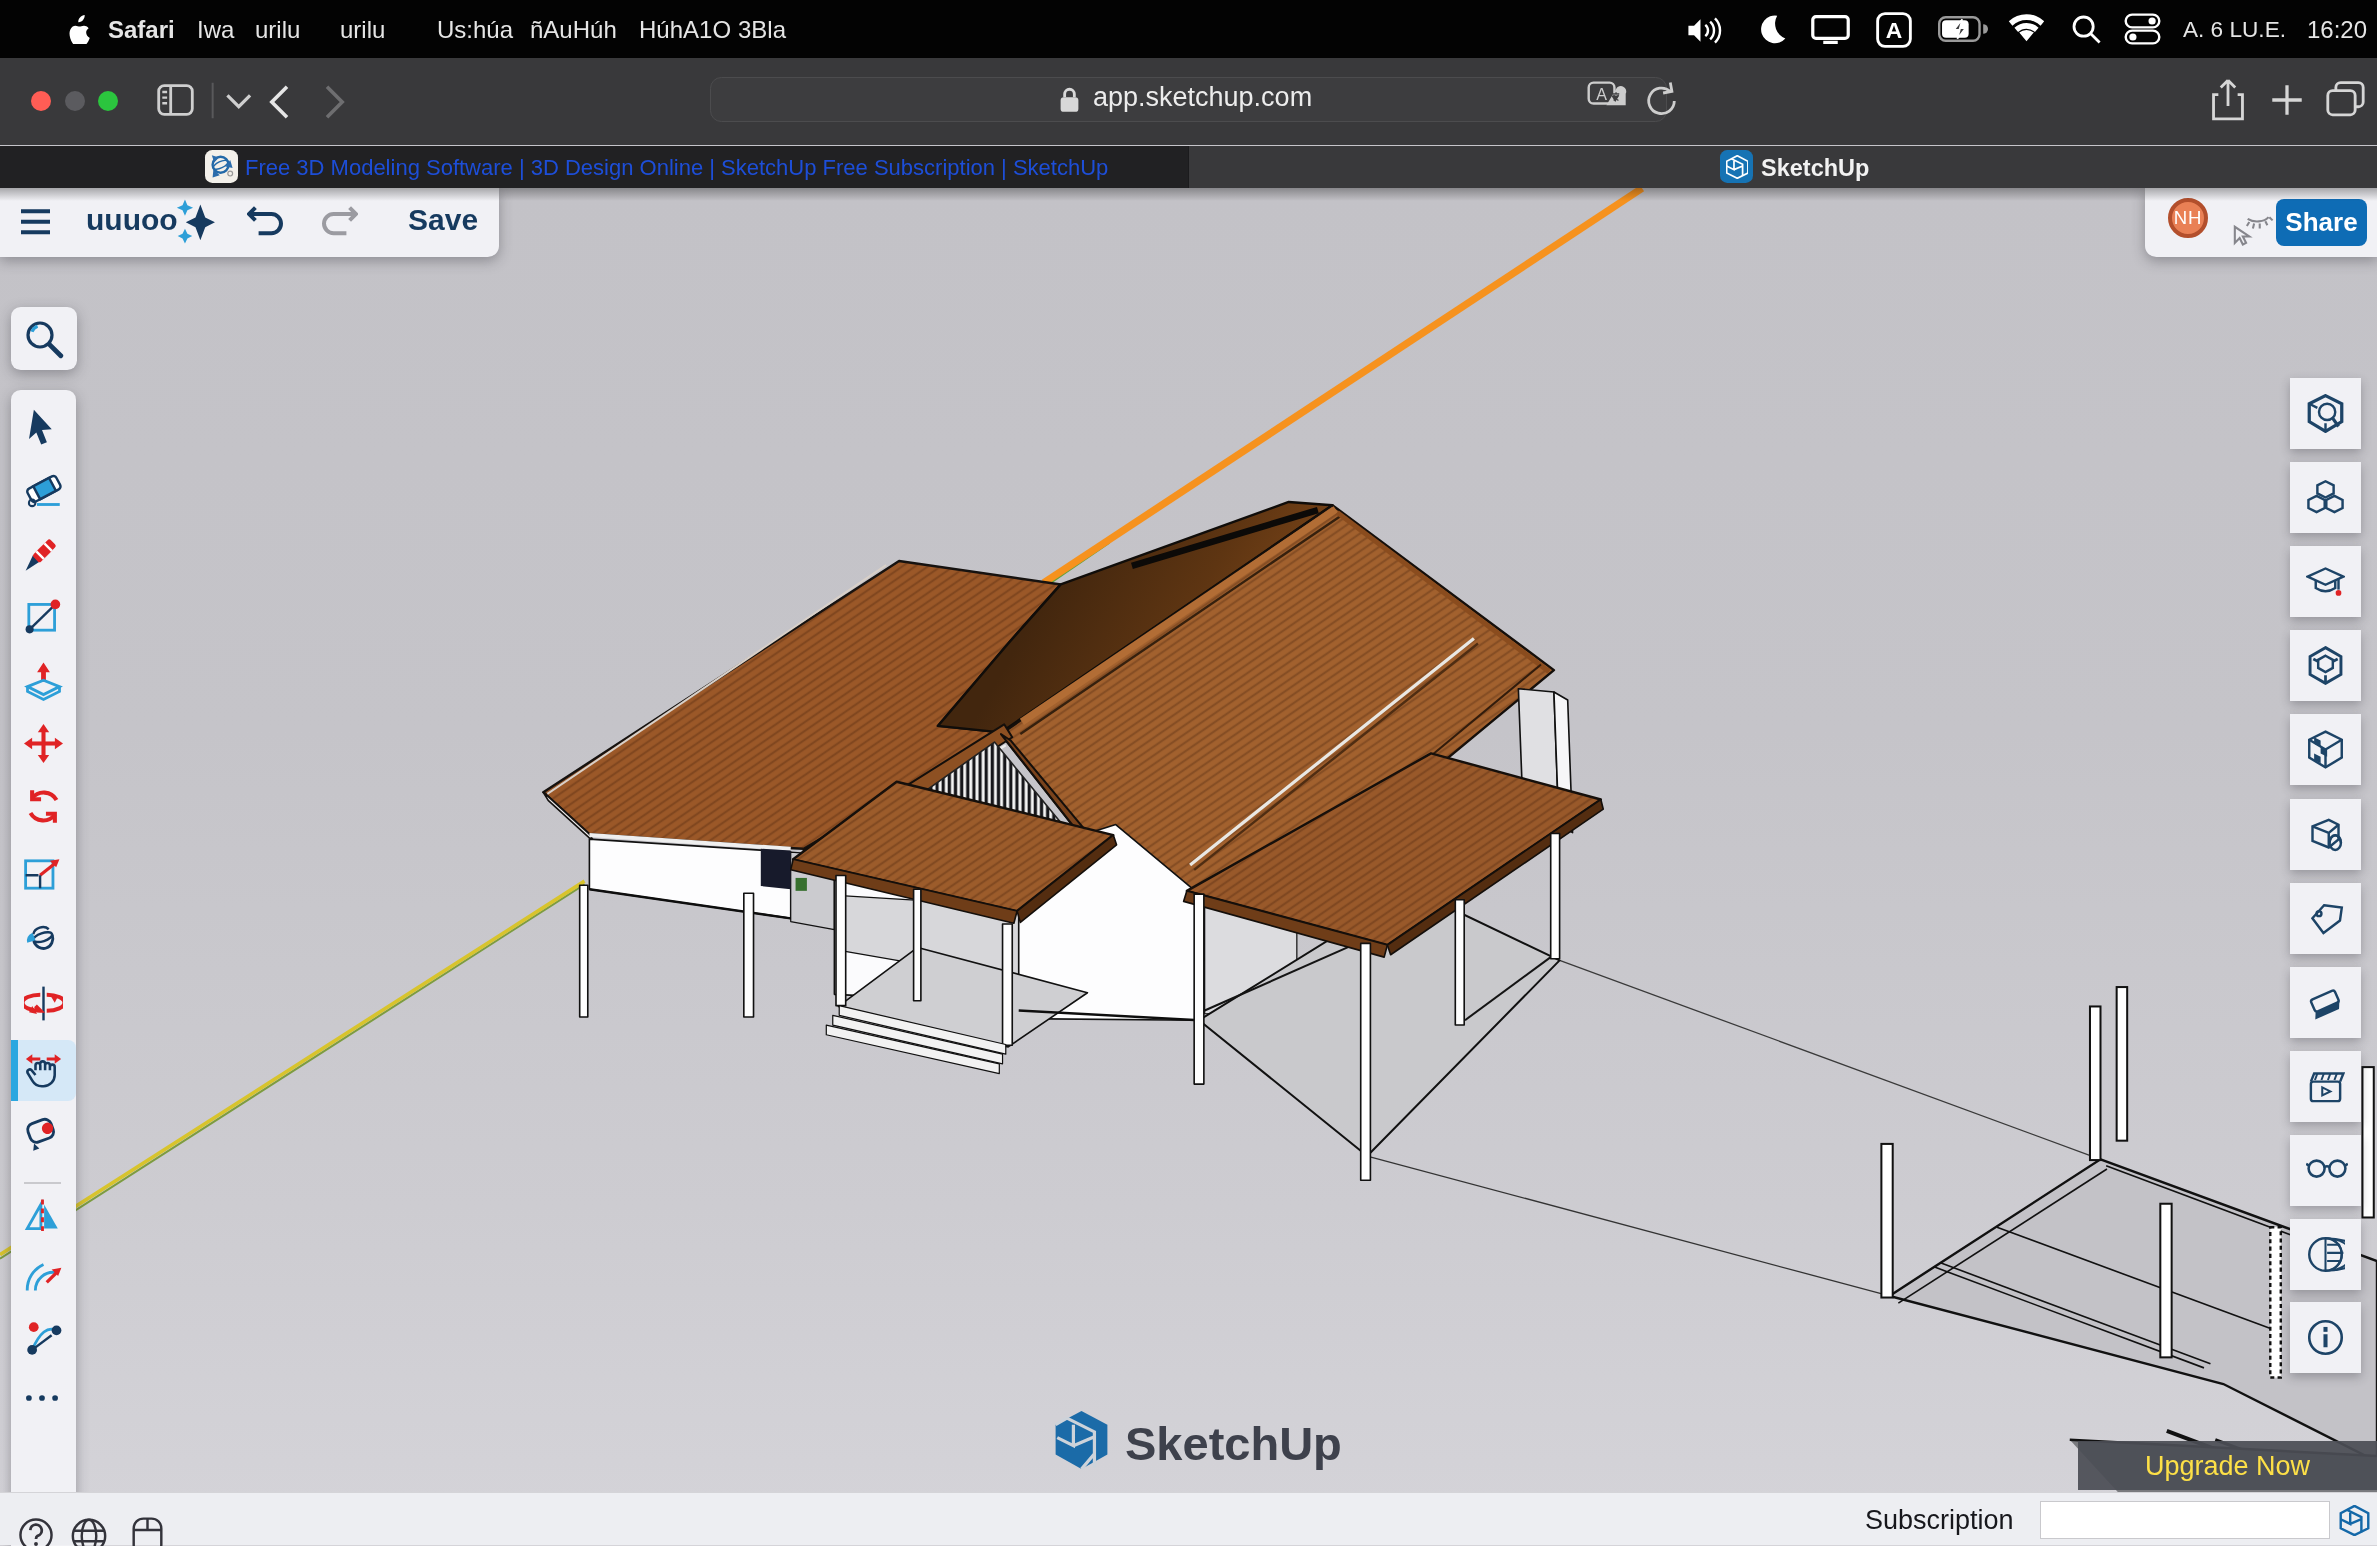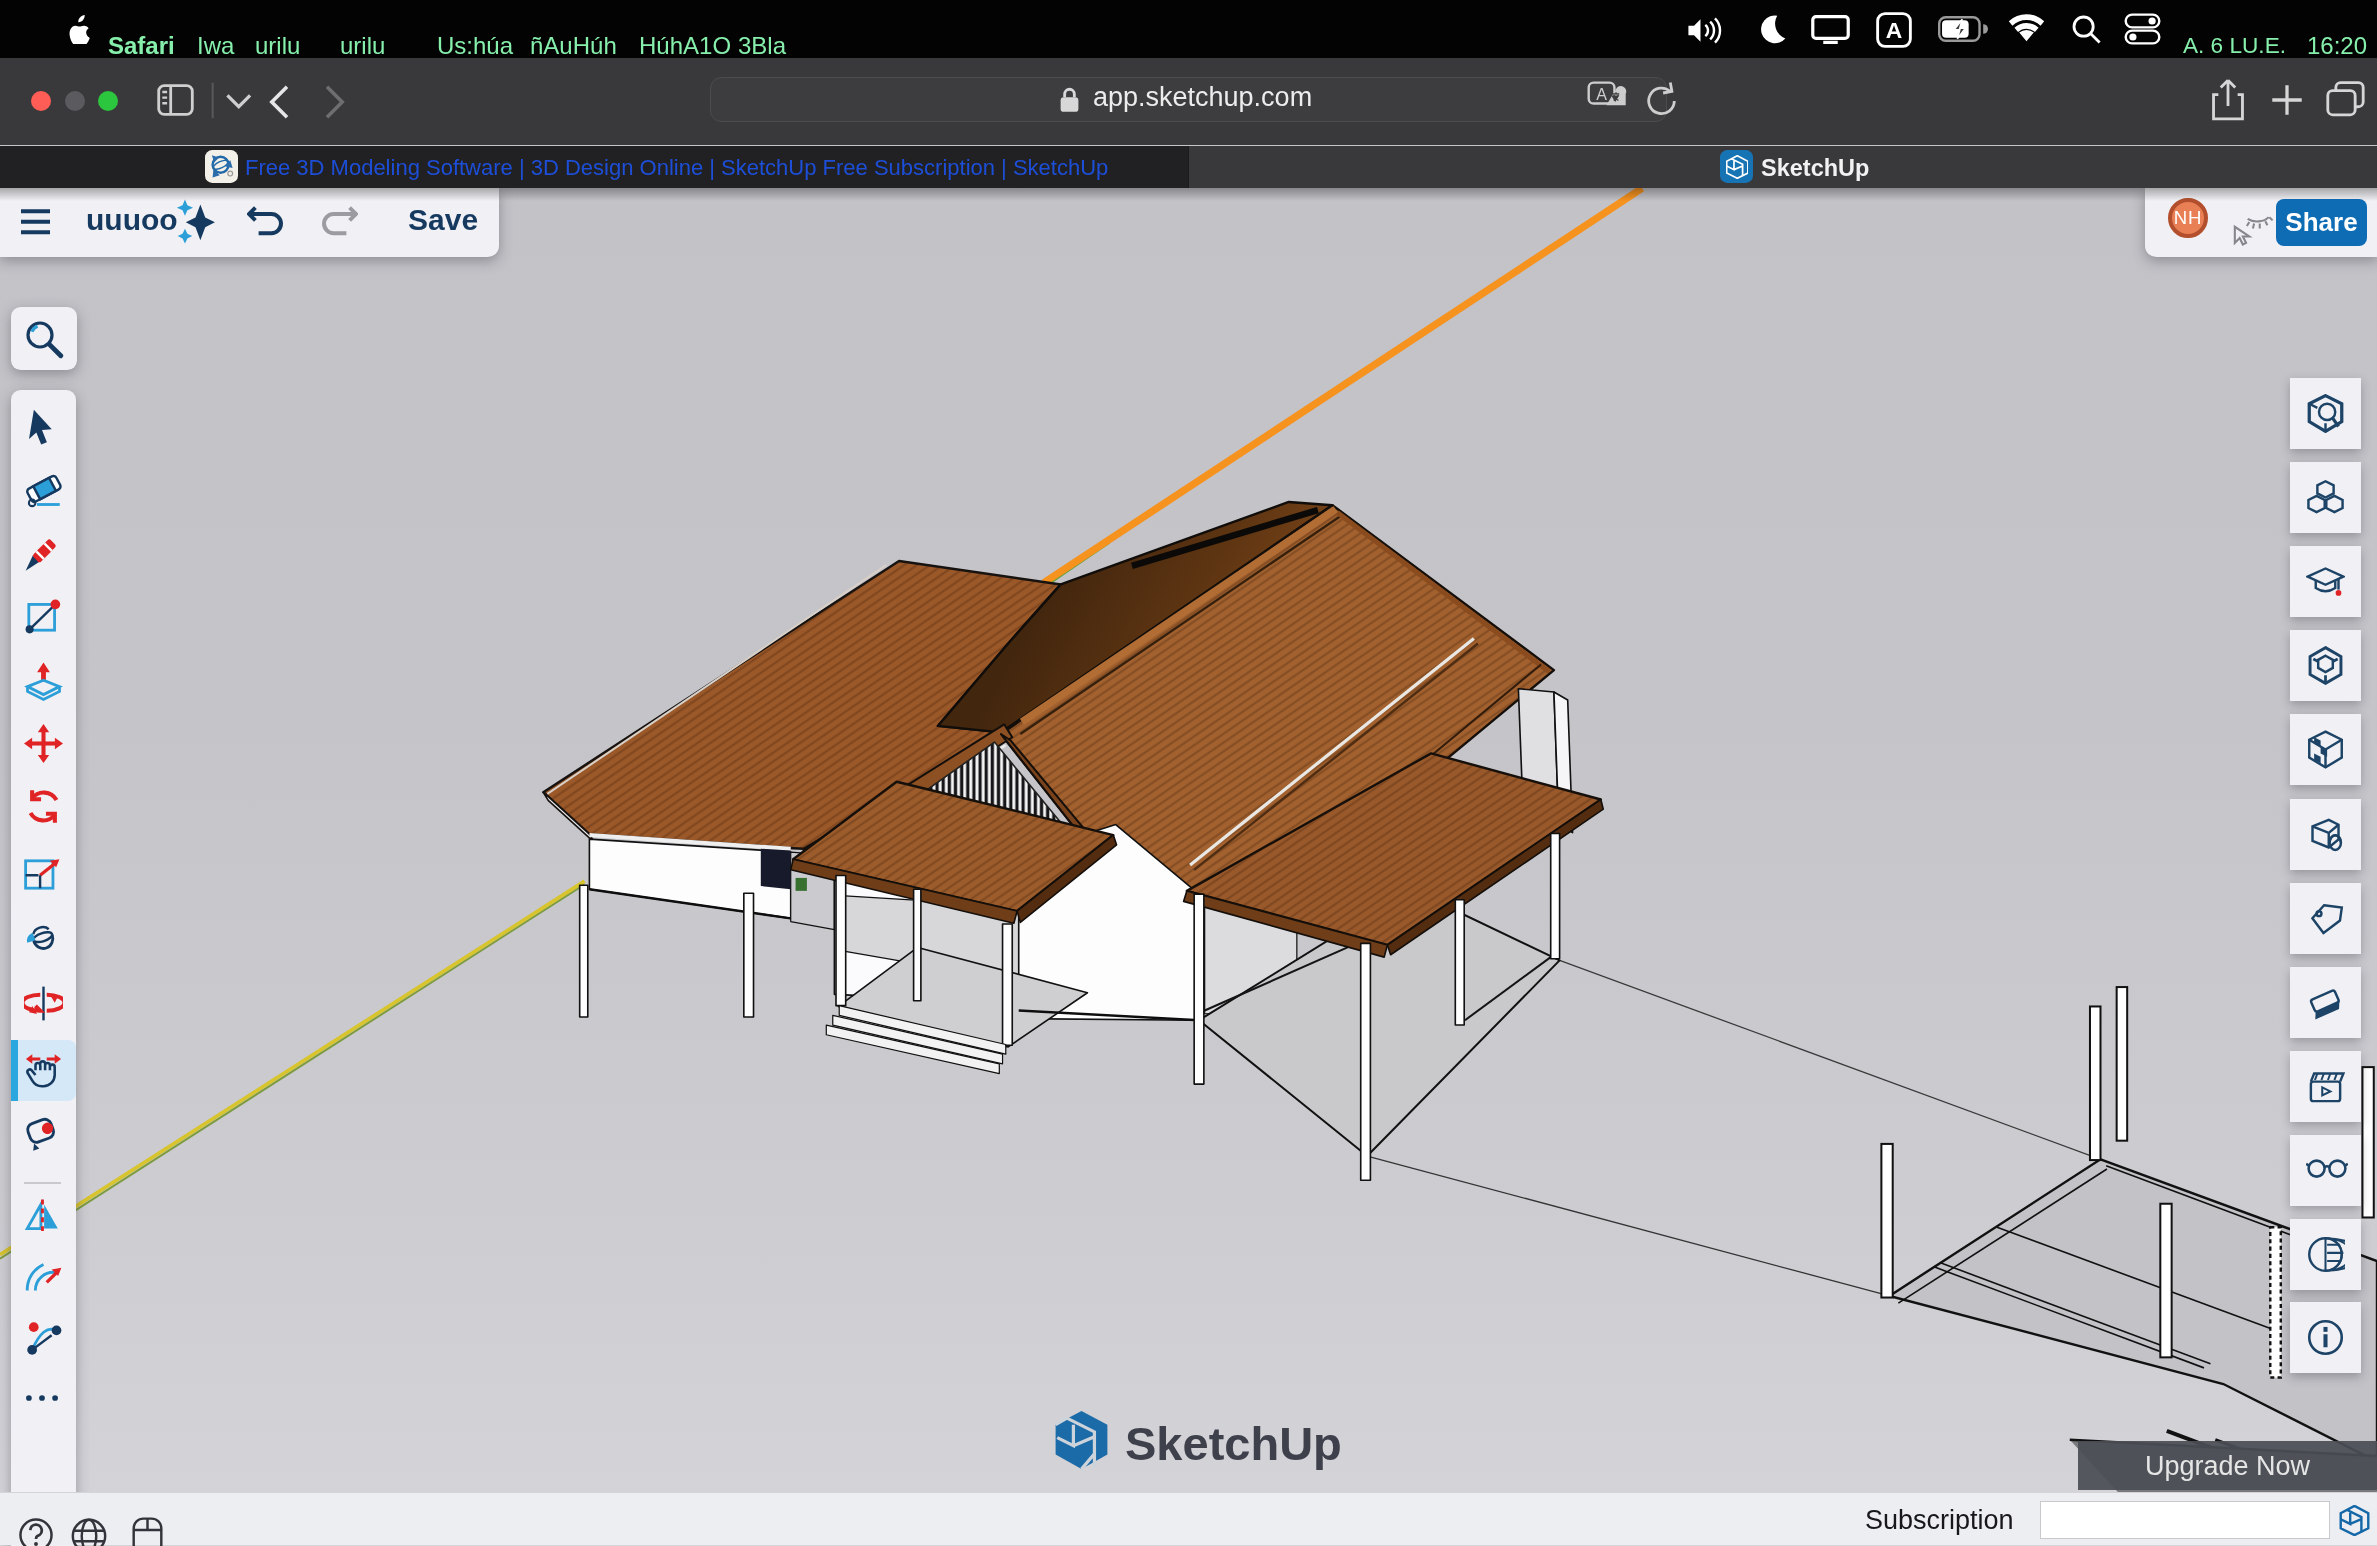--- a/index.html
+++ b/index.html
@@ -1,18 +1,18 @@
 <!DOCTYPE html>
 <html style="font-size:13px"><head>
 <meta charset="utf-8">
 <style>
 * { margin:0; padding:0; box-sizing:border-box; }
 html,body { width:2377px; height:1546px; overflow:hidden; background:#c6c5ca; font-family:"Liberation Sans",sans-serif; }
 .menubar { position:absolute; left:0; top:0; width:2377px; height:58px; background:#030303; }
-.menubar .it { position:absolute; top:16px; height:58px; line-height:60px; font-size:24px; color:#86efac; white-space:nowrap;text-align:center; }
+.menubar .it { position:absolute; top:0; height:58px; line-height:60px; font-size:24px; color:#e5e5e5; white-space:nowrap;text-align:center; }
 .chrome { position:absolute; left:0; top:58px; width:2377px; height:87px; background:#39393b; }
 .tl { position:absolute; top:33px; width:20px; height:20px; border-radius:50%; }
 .urlbar { position:absolute; left:710px; top:18.6px; width:957px; height:45px; border:1.6px solid #4c4c4e; border-radius:11.3px; background:#3d3d3f; color:#ececec; font-size:27px; }
 .tab1 { position:absolute; left:0; top:146px; width:1189px; height:43px; background:#212123; border-right:1.6px solid #1b1b1d; }
 .tabtitle1 { position:absolute; left:245px; top:146px; height:43px; line-height:44px; font-size:22px; color:#1d4ed8; }
 .tabtitle2 { position:absolute; left:1761px; top:146px; height:43px; line-height:44px; font-size:23.5px; color:#f2f2f2; font-weight:bold;}
 .fav1 { position:absolute; left:205px; top:150px; width:33px; height:33px; border-radius:7.3px; background:#f3f0ea; }
 .fav2 { position:absolute; left:1720px; top:150px; width:33px; height:33px; border-radius:7.3px; background:#1673b4; }
 .content { position:absolute; left:0; top:188px; width:2377px; height:1358px; background:linear-gradient(180deg,#c3c2c7 0%,#c5c4c9 40%,#cdccd1 75%,#d5d4d9 100%); overflow:hidden; }
 .scene { position:absolute; left:0; top:0; width:2377px; height:1358px; }
@@ -21,21 +21,21 @@
 .tbright { left:2145px; top:0px; width:233px; height:69px; border-radius:0 0 0 11.3px; }
 .magbox { left:11.3px; top:119px; width:66px; height:63px; border-radius:9.7px; }
 .toolstrip { left:10.5px; top:202px; width:65px; height:1229px; border-radius:9.7px; }
 .tool { position:absolute; left:10.5px; width:65px; height:61px; }
 .tool svg { position:absolute; left:13.7px; top:11.3px; }
 .tool.hl { background:#d5e8f7; border-radius:0 8px 8px 0; }
 .hlbar { position:absolute; left:10.5px; top:852px; width:7.3px; height:61px; background:#2ba7e0; }
 .rbtn { position:absolute; left:2290px; width:71px; height:71px; background:#f1f1f5; box-shadow:0 4px 9.7px rgba(40,40,50,0.30); }
 .rbtn svg { position:absolute; left:16px; top:16px; }
 .statusbar { position:absolute; left:0; top:1304px; width:2377px; height:53px; background:#edeef2; border-top:0.8px solid #d4d4d8; }
-.upgrade { position:absolute; left:2078px; top:1253px; width:299px; height:49px; background:rgba(75,77,85,0.93); color:#e5e5e5; font-size:27px; text-align:center; line-height:50px; }
+.upgrade { position:absolute; left:2078px; top:1253px; width:299px; height:49px; background:rgba(75,77,85,0.93); color:#fde047; font-size:27px; text-align:center; line-height:50px; }
 .share { position:absolute; left:2276px; top:11.3px; width:91px; height:47px; background:#0e6cb5; border-radius:8px; color:#fff; font-size:26px; font-weight:bold; text-align:center; line-height:47px; }
 .nh { position:absolute; left:2168px; top:9.7px; width:40px; height:40px; border-radius:50%; background:#e98055; border:4.9px solid #b34f2c; color:#fff; font-size:18.6px; font-weight:normal; text-align:center; line-height:31px; letter-spacing:0.8px; }
 .meas { position:absolute; left:1865px; top:1317px; font-size:27px; color:#17171c; }
 .measbox { position:absolute; left:2040px; top:1313px; width:290px; height:38px; background:#fff; border:0.8px solid #c9c9cd; }
 .watermark { position:absolute; left:1054px; top:1221px; width:340px; height:73px; }
 .tabsbg { position:absolute; left:0; top:146px; width:2377px; height:43px; background:#39393b; }
 </style>
 </head>
 <body>
 <div class="menubar">

